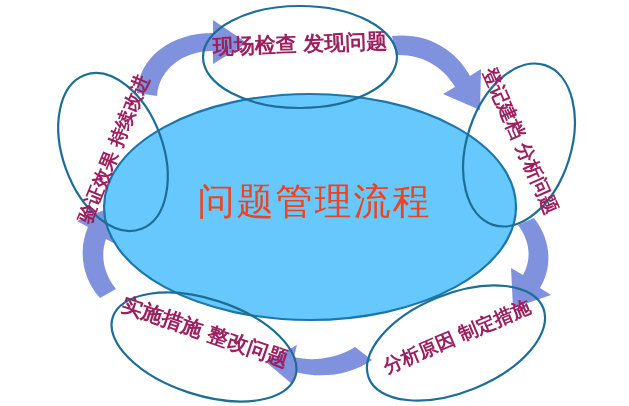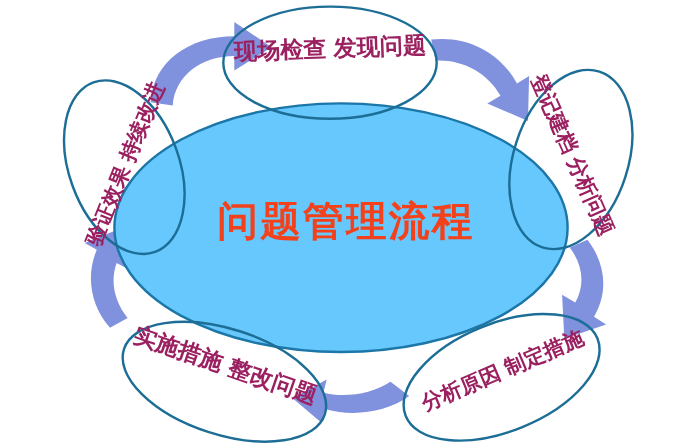--- a/index.html
+++ b/index.html
@@ -24,21 +24,21 @@
     width: 629px;
     height: 406px;
   }
   .center-title {
     position: absolute;
     left: 0;
     top: 180px;
     width: 629px;
     text-align: center;
     font-size: 37px;
-    font-weight: bold;
+    font-weight: normal;
     color: #F2411B;
     letter-spacing: 2px;
     line-height: 44px;
     white-space: nowrap;
     pointer-events: none;
   }
   .node-label {
     position: absolute;
     font-weight: bold;
     color: #9B2060;

